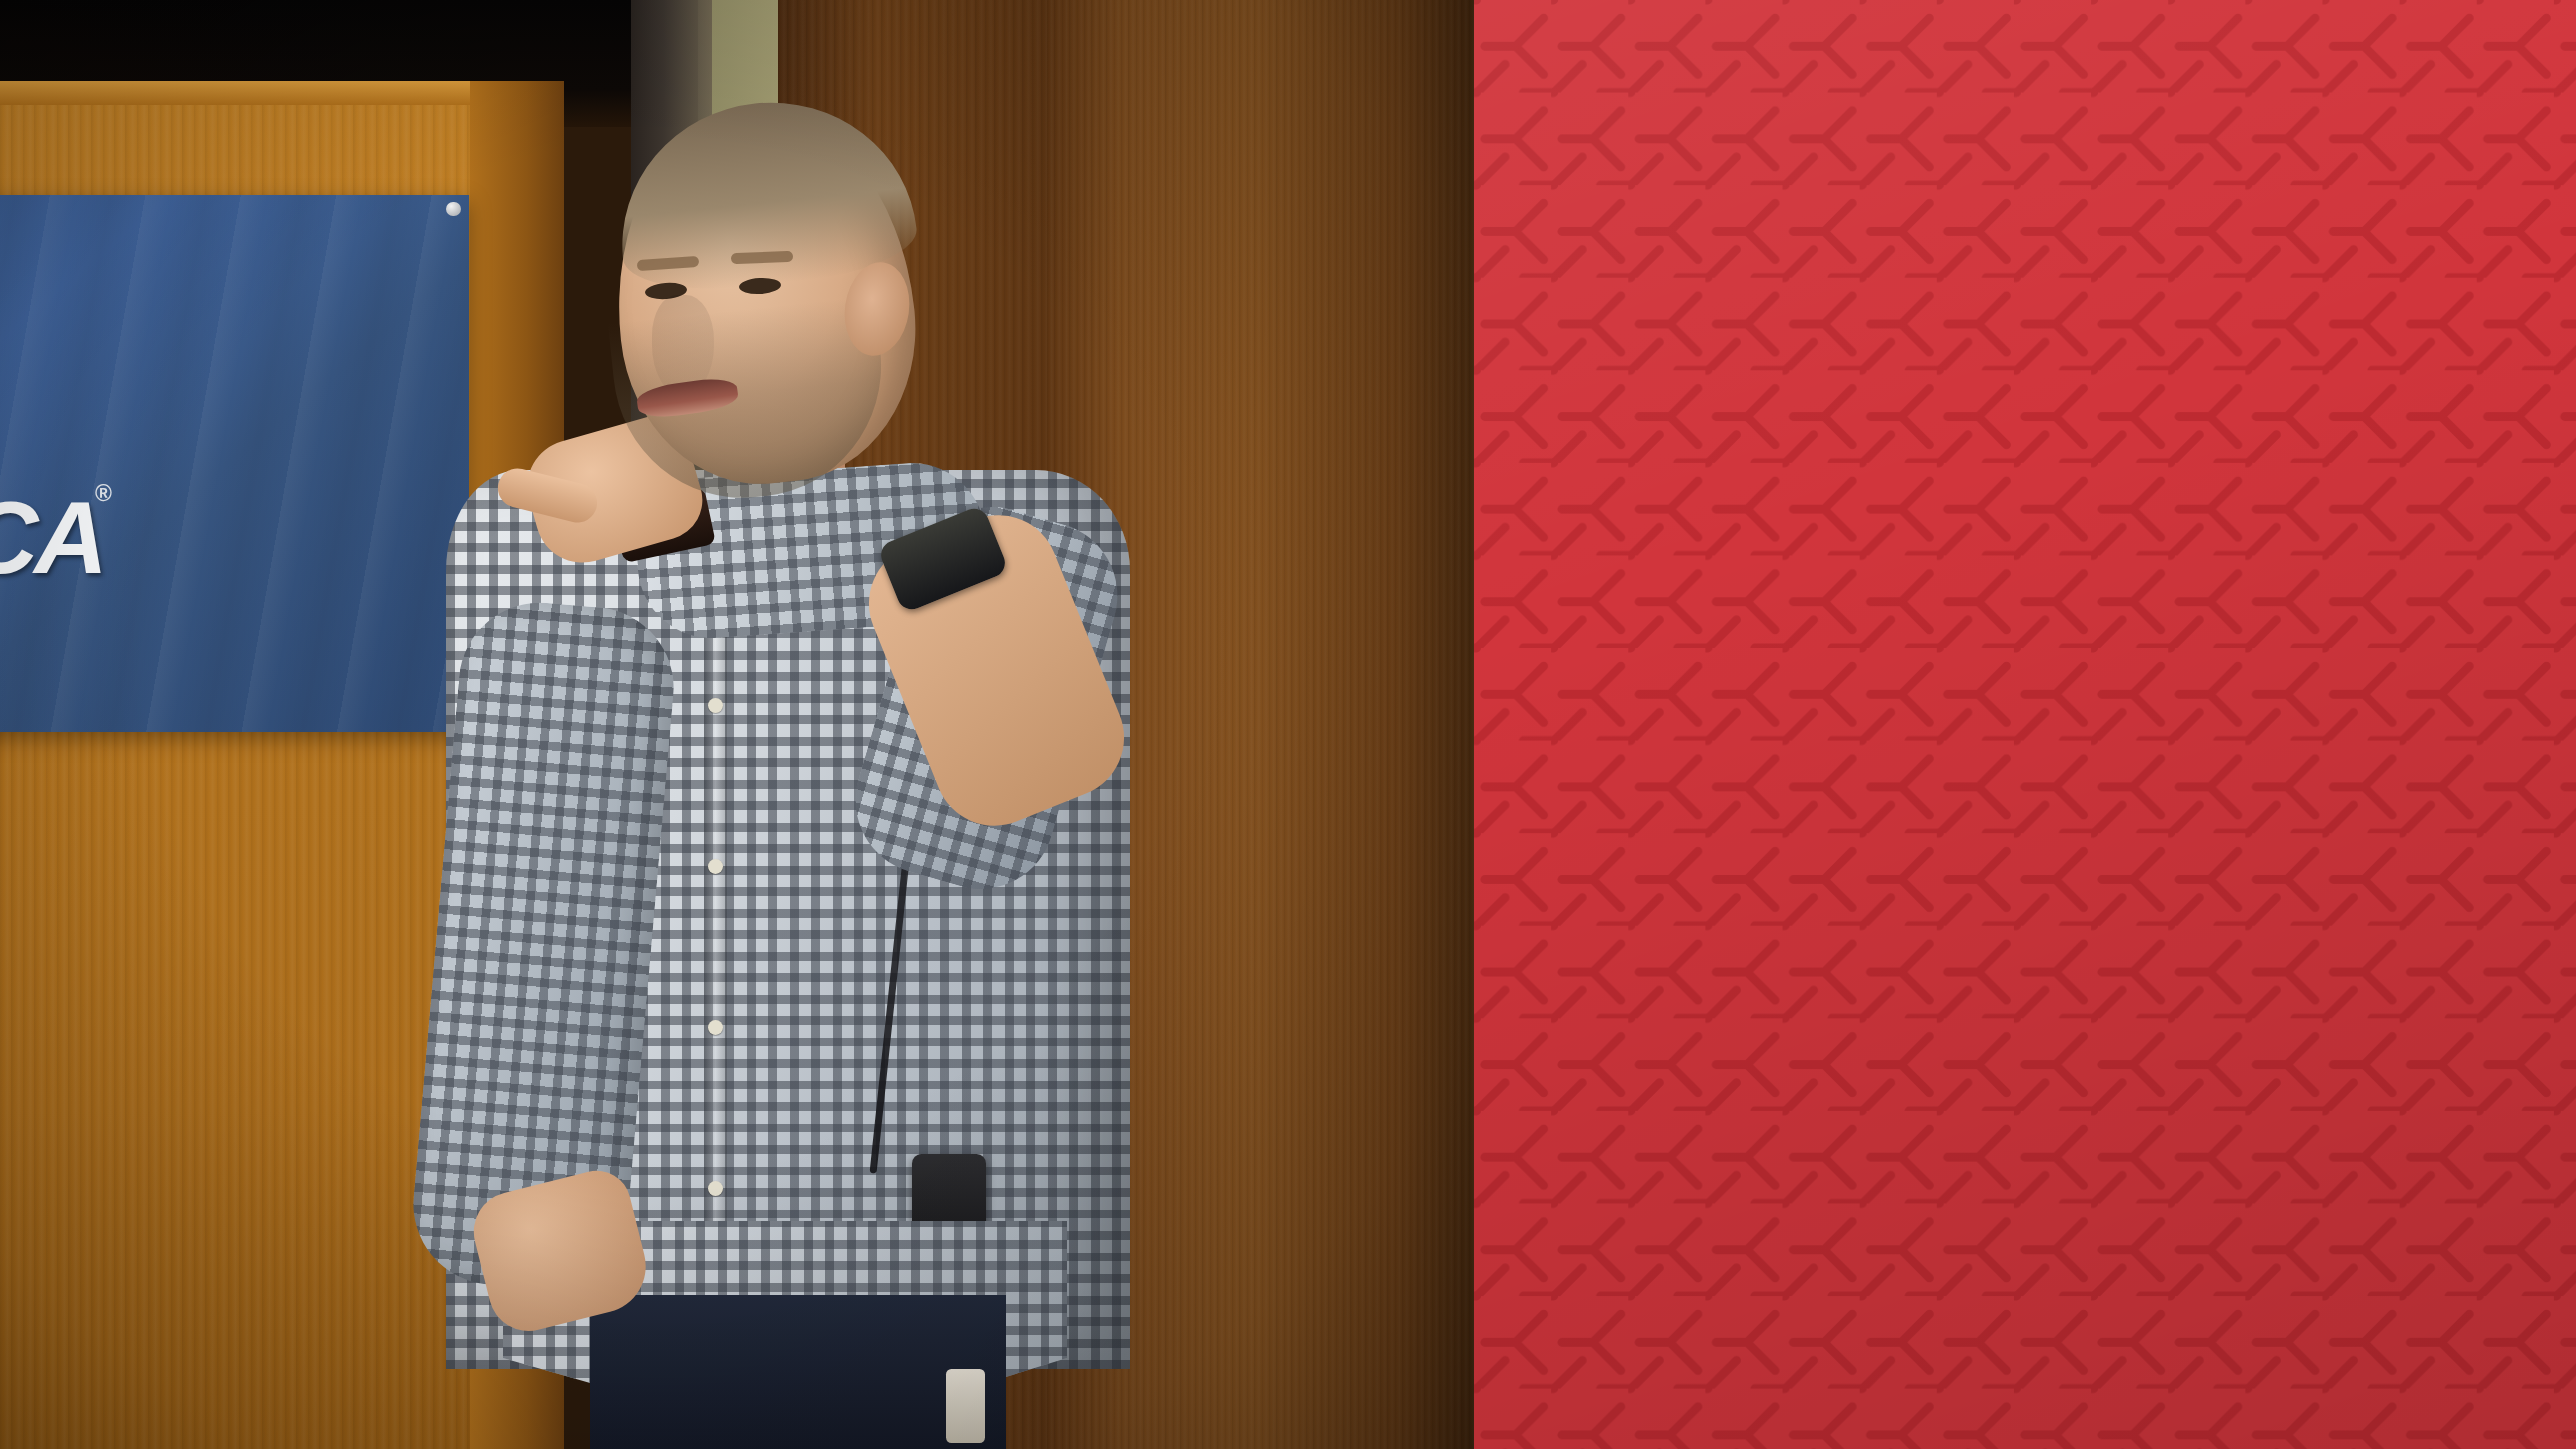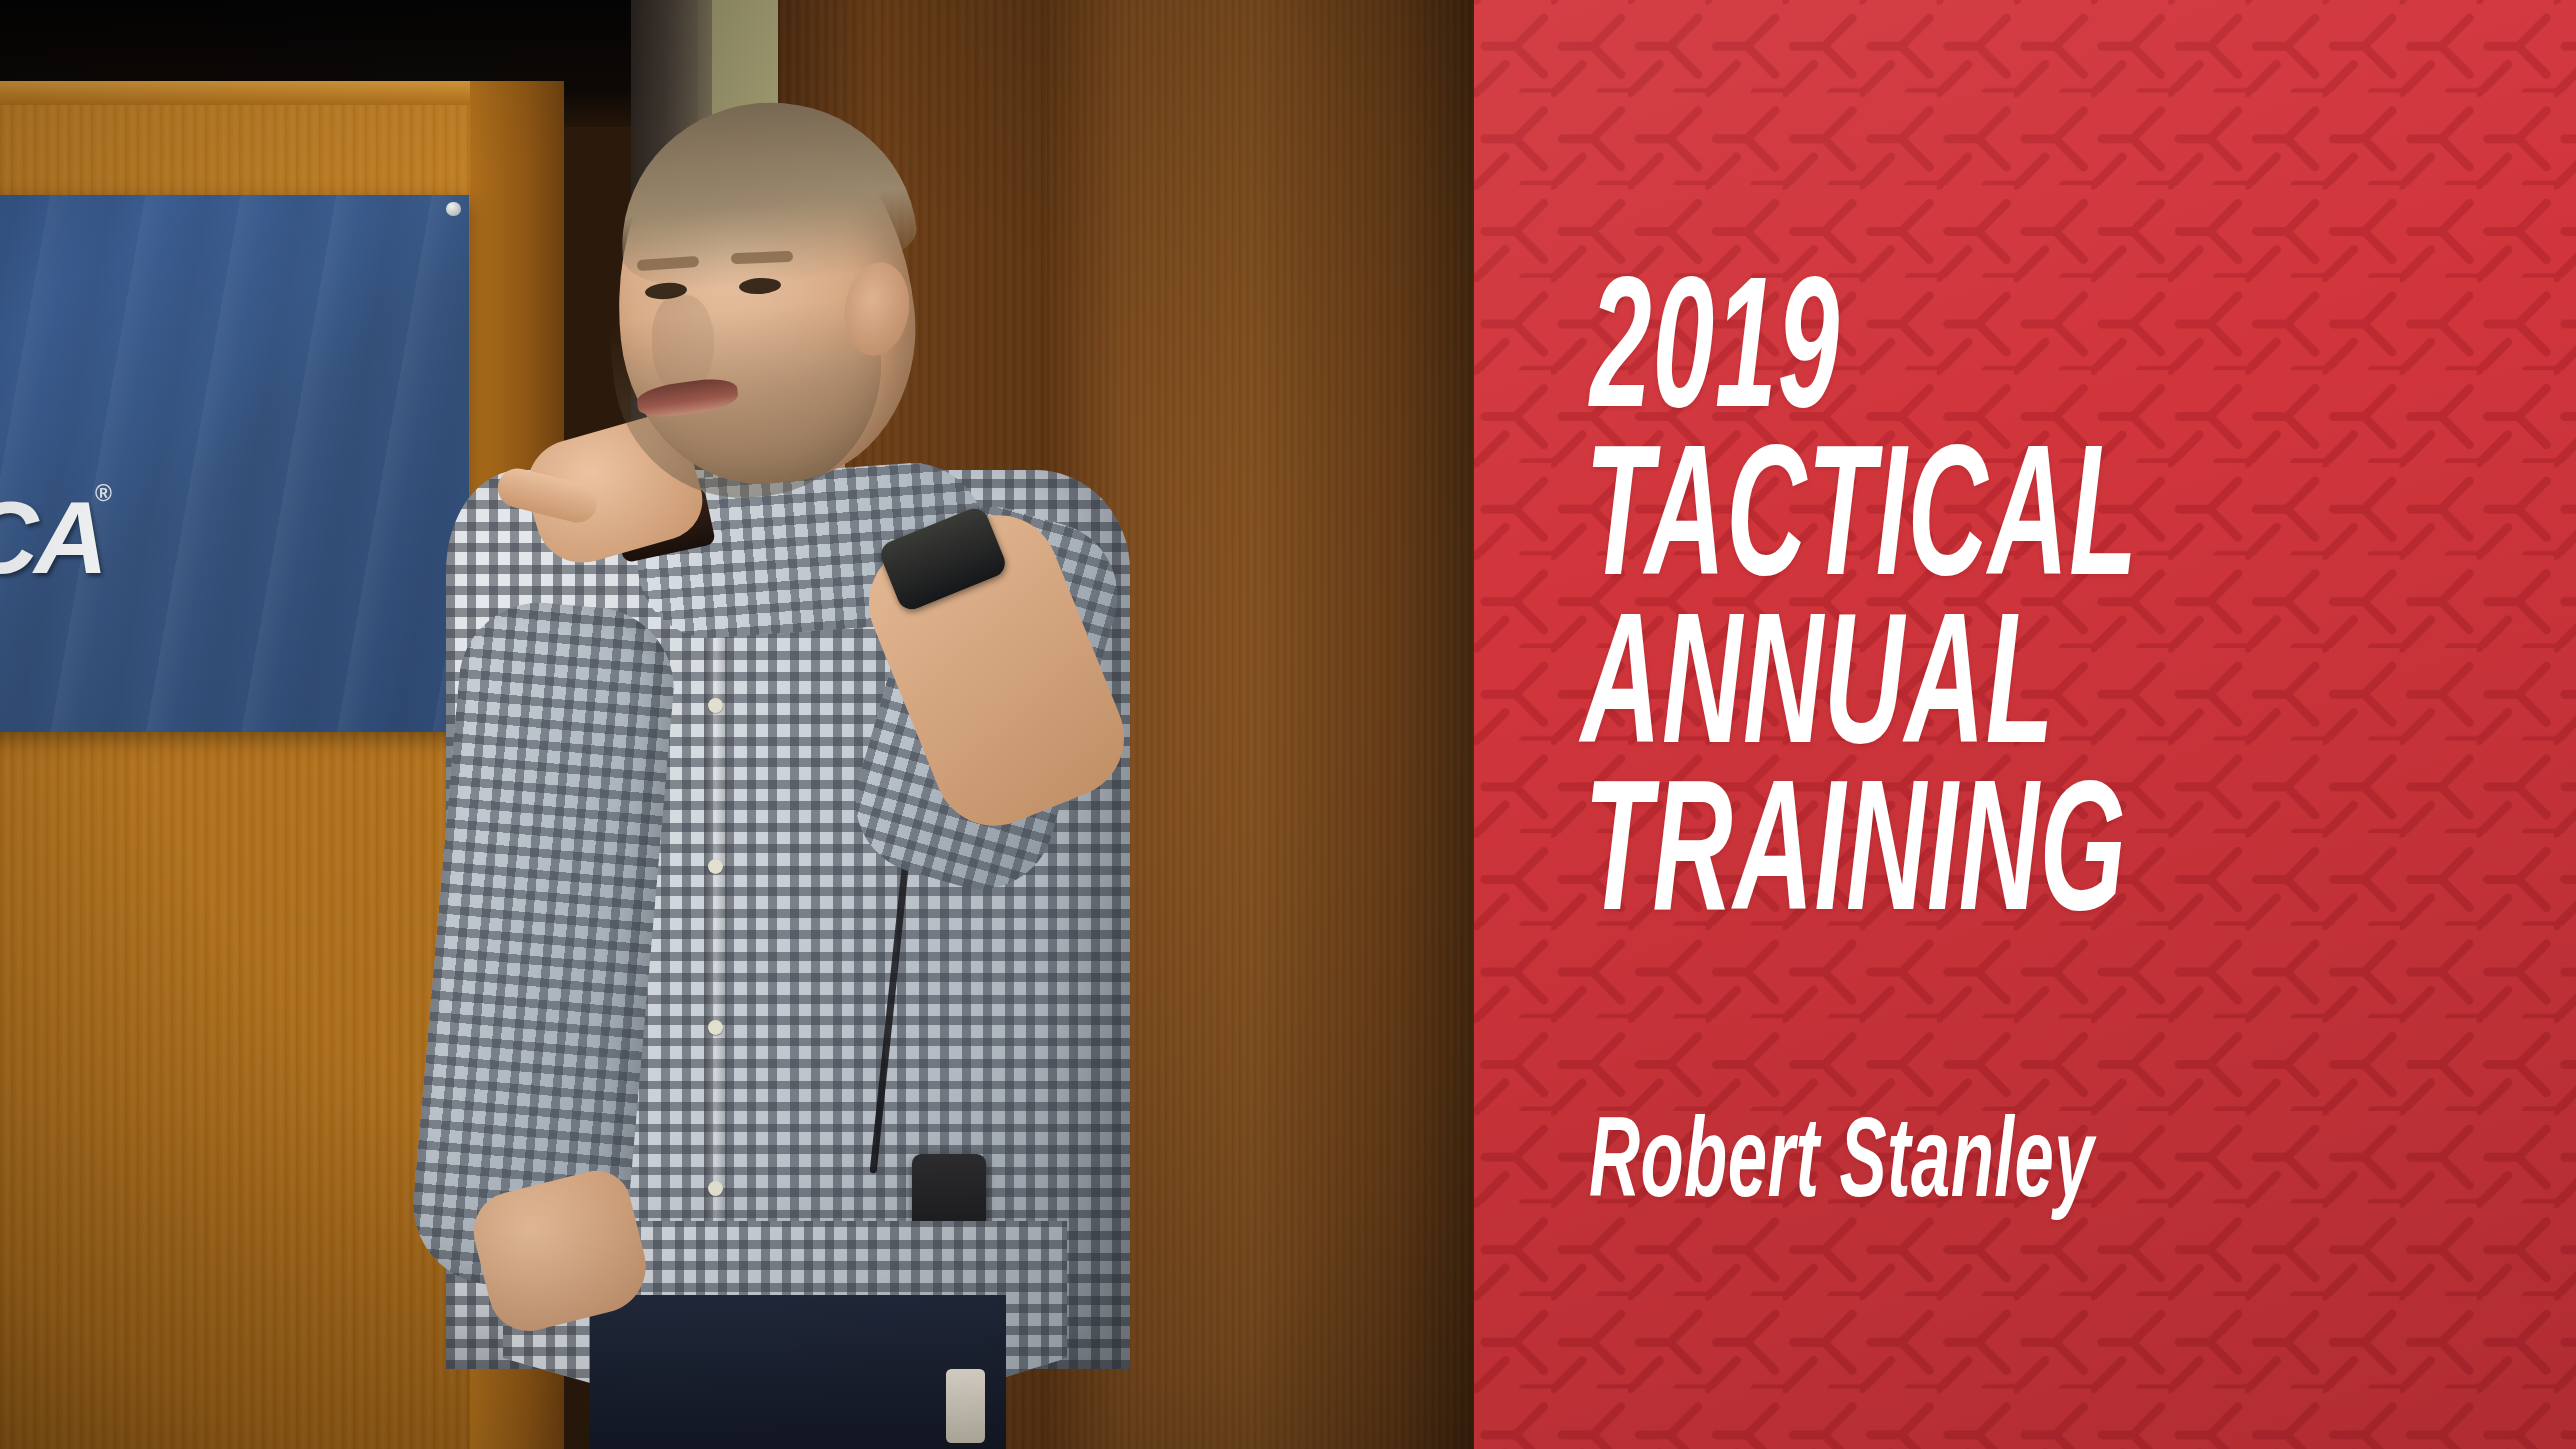--- a/index.html
+++ b/index.html
@@ -256,24 +256,16 @@
             <path d="M 62 69 L 104 27"></path>
             <path d="M 62 69 L 104 111"></path>
           </g>
         </pattern>
       </defs>
       <rect width="1643" height="2160" fill="url(#ypat)"></rect>
     </svg>
 
     <div class="panel-shade"></div>
 
-    <div class="copy">
-      <div class="headline" id="l-year">2019</div>
-      <div class="headline" id="l-tac">TACTICAL</div>
-      <div class="headline" id="l-ann">ANNUAL</div>
-      <div class="headline" id="l-tra">TRAINING</div>
-
-      <div id="speaker-name">Robert Stanley</div>
-    </div>
   </div>
 
 </div>
 
 
 </body></html>

